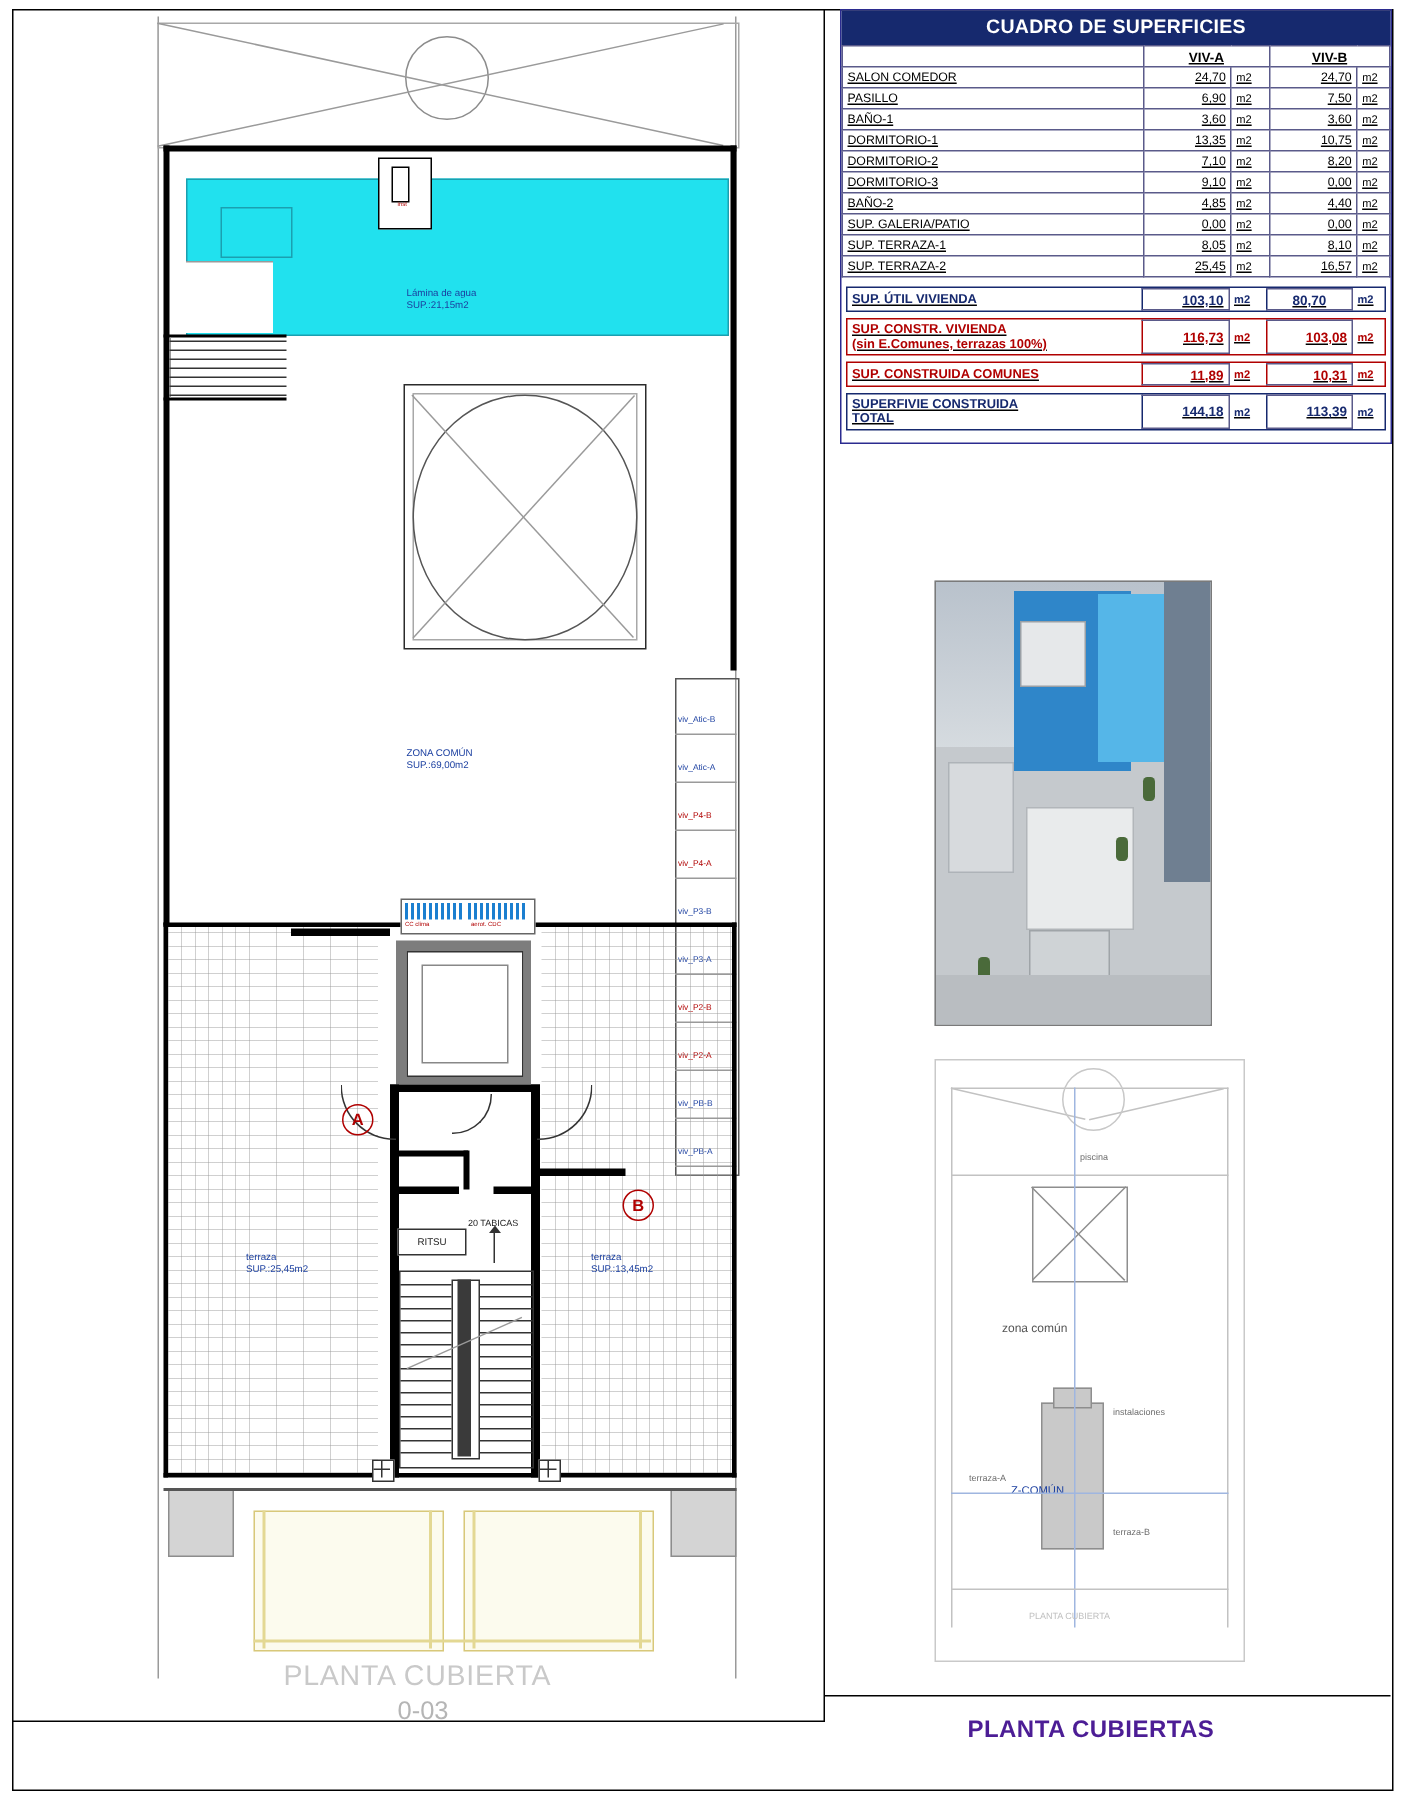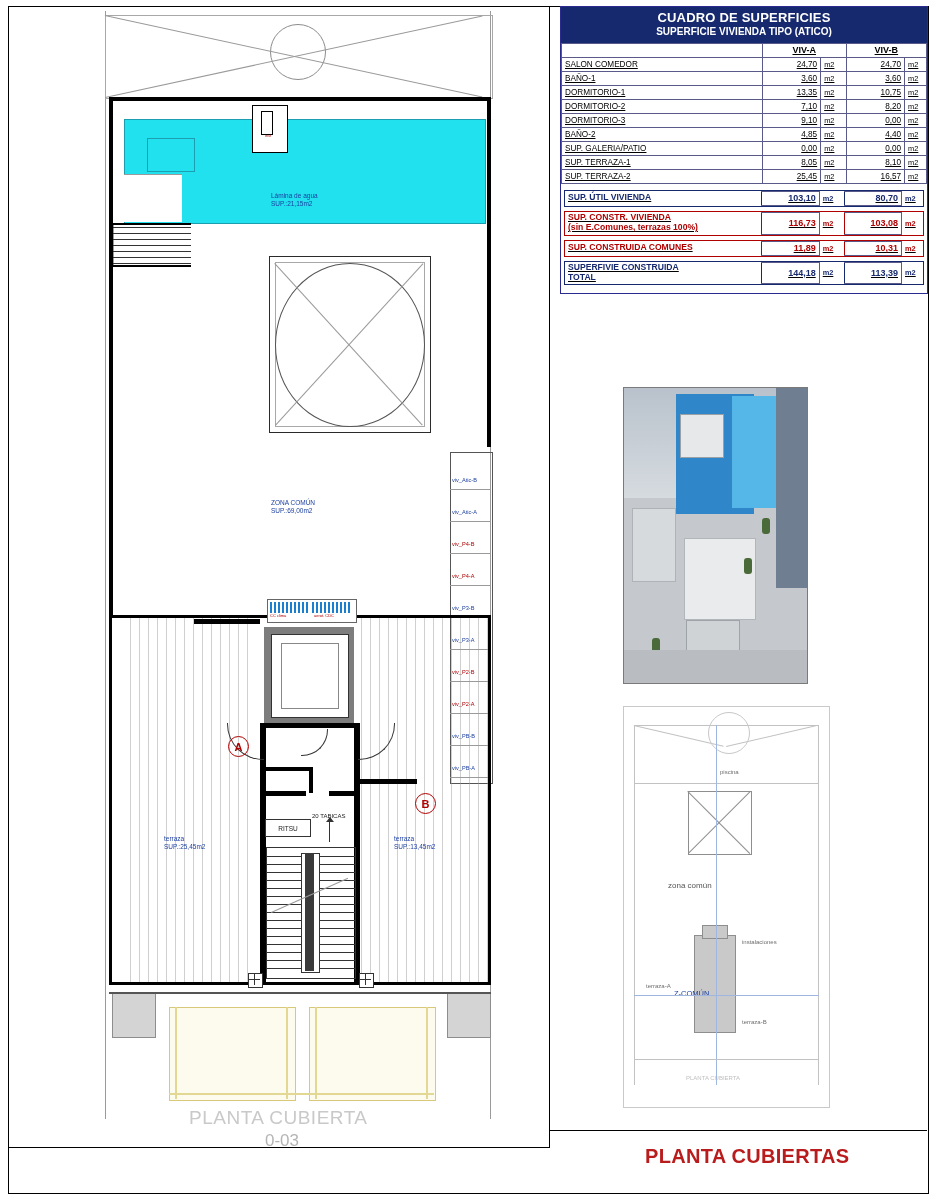--- a/index.html
+++ b/index.html
@@ -69,21 +69,21 @@
   #render{position:absolute;left:63px;top:381px;width:183px;height:295px;border:1px solid #7a7a7a;background:#cfd3d8;overflow:hidden;}
 
   
   #keyplan{position:absolute;left:63px;top:700px;width:205px;height:400px;border:1px solid #c9c9c9;background:#fff;overflow:hidden;}
   #keyplan .kl{position:absolute;background:#c2c2c2;}
   #keyplan .kl-d{position:absolute;background:#8e8e8e;}
   #keyplan .ktxt{position:absolute;font-size:6px;color:#6e6e6e;white-space:nowrap;}
   #keyplan .ktxt-b{position:absolute;font-size:7px;color:#1b3fa0;white-space:nowrap;}
   #keyplan .kfill{position:absolute;background:#c9c9c9;border:1px solid #8e8e8e;}
 
-  #footer-title{position:absolute;left:645px;top:1145px;font-size:20px;font-weight:bold;color:#b91c1c;letter-spacing:.3px;}
+  #footer-title{position:absolute;left:645px;top:1145px;font-size:16px;font-weight:bold;color:#4c1d95;letter-spacing:.3px;}
   #outer-frame{position:absolute;left:8px;top:6px;width:919px;height:1186px;border:1px solid #000;pointer-events:none;}
   #footer-sep{position:absolute;left:8px;top:1130px;width:919px;height:1px;background:#000;}
 </style>
 </head>
 <body>
 
 <div id="outer-frame"></div>
 <div id="footer-sep"></div>
 
 <div id="plan">
@@ -252,36 +252,42 @@
 
   <div id="planta-cubierta-watermark">PLANTA CUBIERTA</div>
   <div id="plan-num">0-03</div>
 </div>
 
 <div id="rightcol">
 
   <div id="tbl-wrap">
     <div id="tbl-title">
       <div class="t1">CUADRO DE SUPERFICIES</div>
-      <div class="t2">SUPERFICIE VIVIENDA TIPO  (ATICO)</div>
     </div>
     <table>
       <thead>
           <tr>
         <th class="c-name"></th>
         <th colspan="2">VIV-A</th>
         <th colspan="2">VIV-B</th>
       </tr>
         </thead>
       <tbody id="tbl-body">
           <tr>
             <td class="c-name">SALON COMEDOR</td>
             <td class="c-val">24,70</td>
             <td class="c-un">m2</td>
             <td class="c-val">24,70</td>
+            <td class="c-un">m2</td>
+          </tr>
+          <tr>
+            <td class="c-name">PASILLO</td>
+            <td class="c-val">6,90</td>
+            <td class="c-un">m2</td>
+            <td class="c-val">7,50</td>
             <td class="c-un">m2</td>
           </tr>
           <tr>
             <td class="c-name">BAÑO-1</td>
             <td class="c-val">3,60</td>
             <td class="c-un">m2</td>
             <td class="c-val">3,60</td>
             <td class="c-un">m2</td>
           </tr>
           <tr>
@@ -336,21 +342,21 @@
         </tbody>
     </table>
     <div id="totals-area" style="padding:2px 0 4px;">
         <div style="margin: 4px 3px; border: 1px solid rgb(22, 41, 110);">
           <table style="border-collapse:collapse;width:100%;">
             <tbody>
               <tr>
                 <td class="c-name blue-b" style="border:none;font-size:8.6px;line-height:1.15;vertical-align:middle;">SUP. ÚTIL VIVIENDA</td>
                 <td class="c-val blue-b" style="border-left:1px solid #16296e;font-size:9px;text-align:right;">103,10</td>
                 <td class="c-un blue-b" style="border:none;">m2</td>
-                <td class="c-val blue-b" style="border-left:1px solid #16296e;font-size:9px;">80,70</td>
+                <td class="c-val blue-b" style="border-left:1px solid #16296e;font-size:9px;text-align:center;">80,70</td>
                 <td class="c-un blue-b" style="border:none;">m2</td>
               </tr>
             </tbody>
           </table>
         </div>
         <div style="margin: 4px 3px; border: 1px solid rgb(176, 0, 0);">
           <table style="border-collapse:collapse;width:100%;">
             <tbody>
               <tr>
                 <td class="c-name red-b" style="border:none;font-size:8.6px;line-height:1.15;vertical-align:middle;">SUP. CONSTR. VIVIENDA<br>(sin E.Comunes, terrazas 100%)</td>

